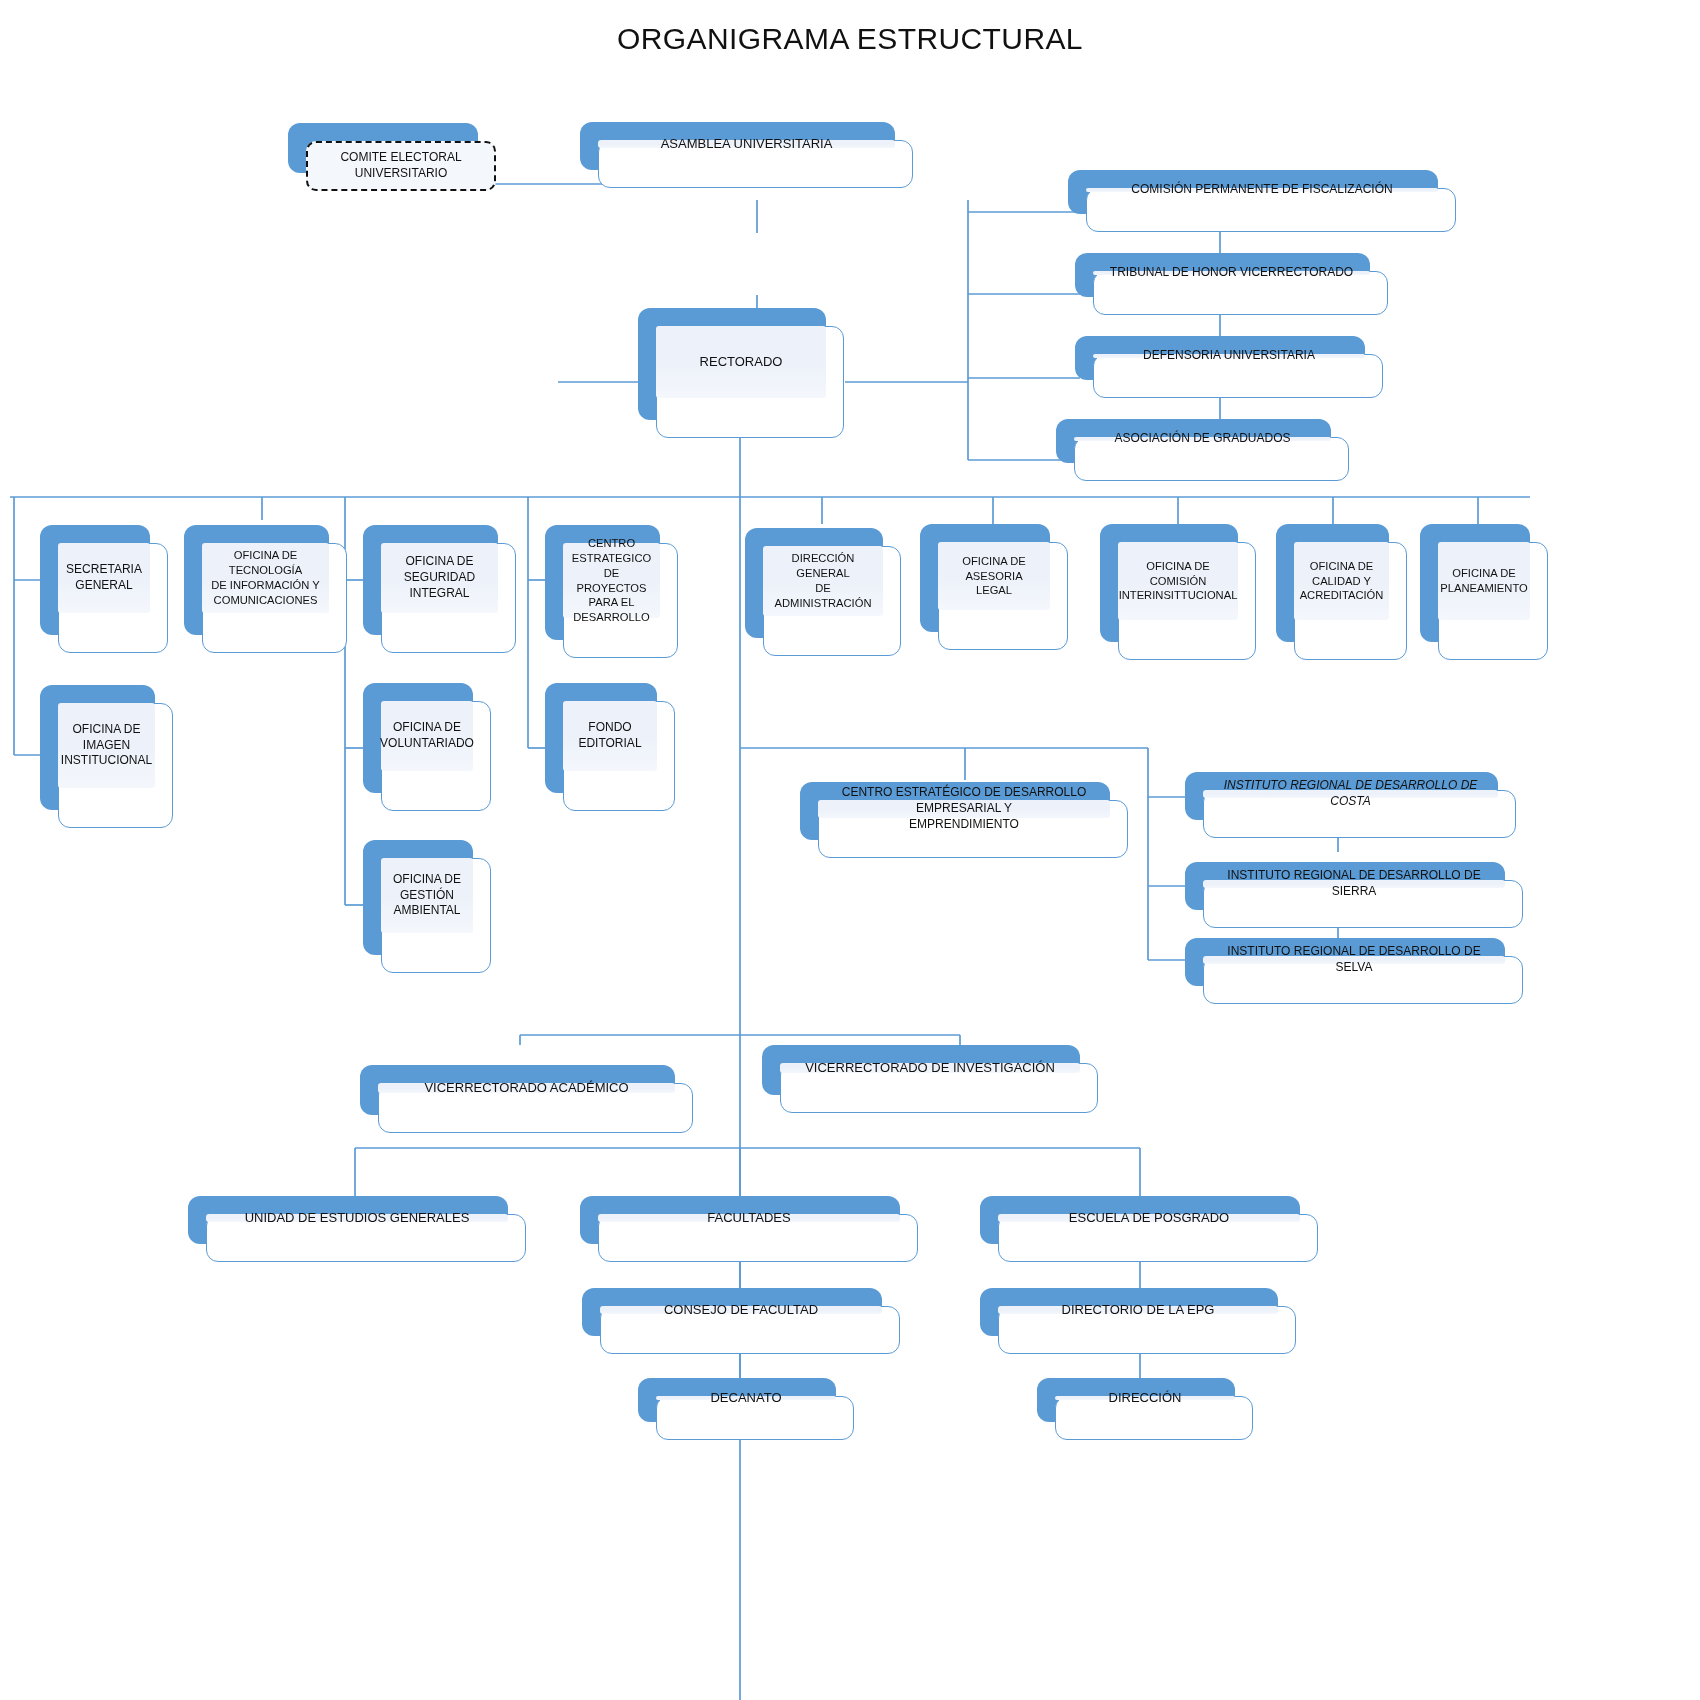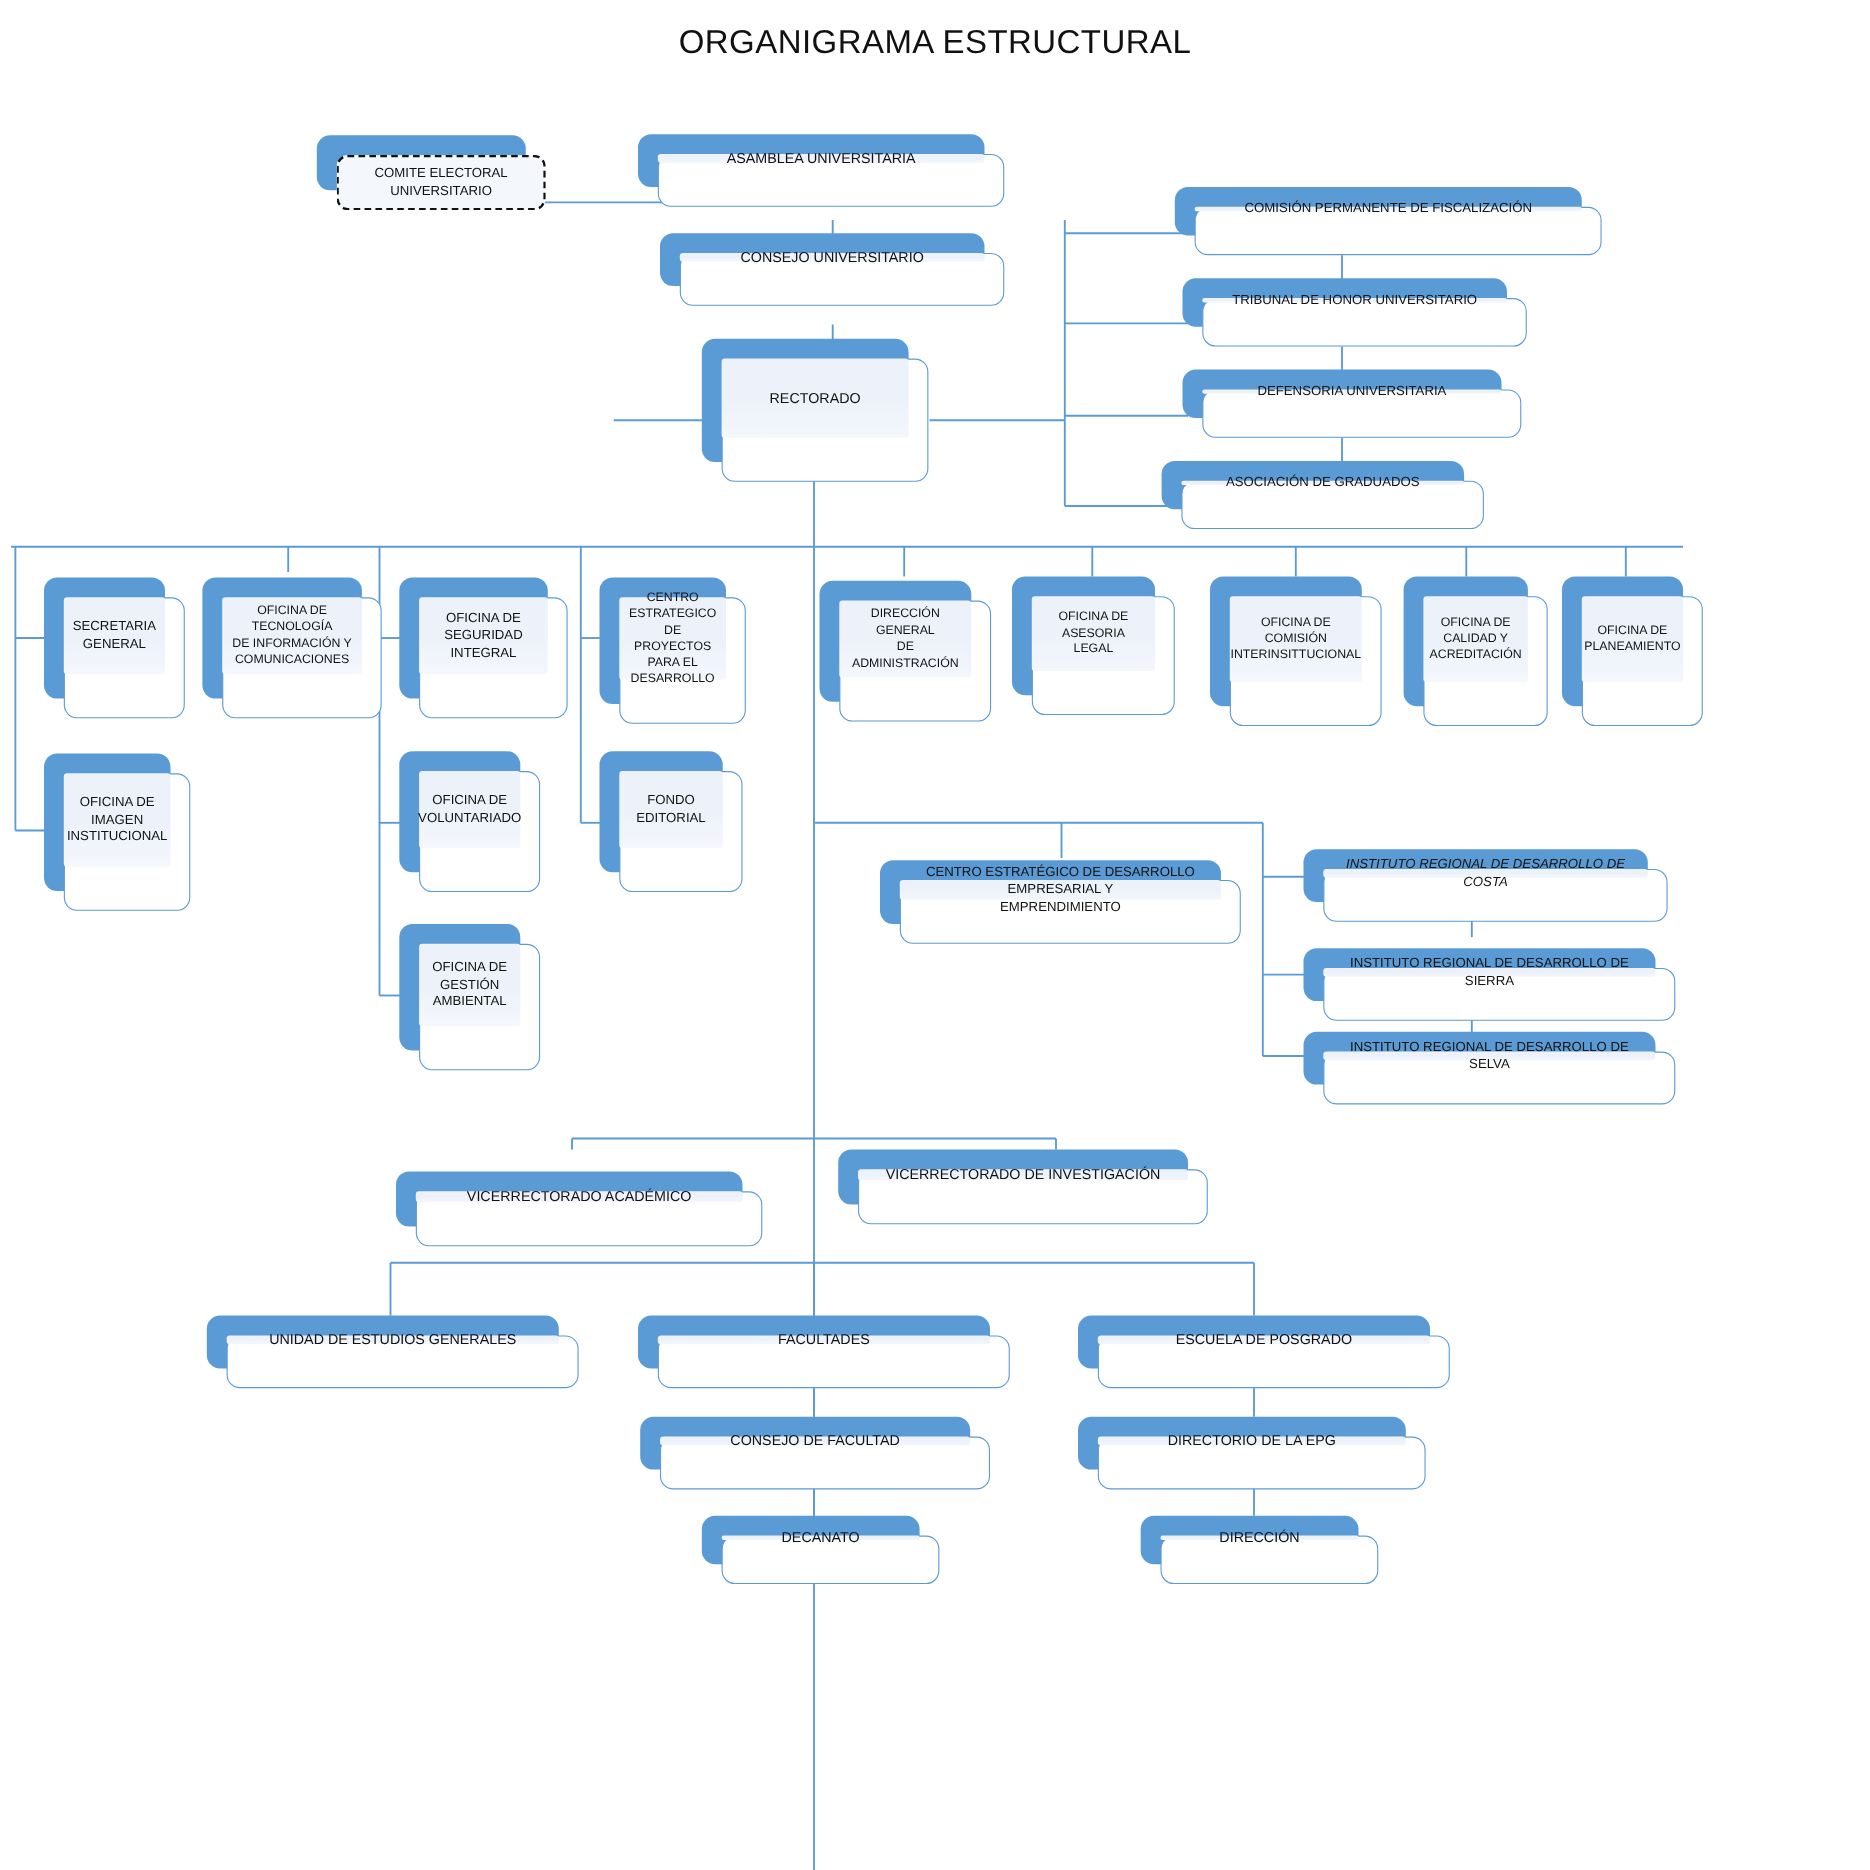--- a/index.html
+++ b/index.html
@@ -143,27 +143,20 @@
   </div>
 
   <div class="node t13" style="left:580px;top:122px;width:315px;height:48px;">
     <div class="shadow"></div>
     <div class="card"></div>
     <div class="inner">
       <span class="label">ASAMBLEA UNIVERSITARIA</span>
     </div>
   </div>
 
-  <div class="node t13" style="left:600px;top:212px;width:295px;height:48px;">
-    <div class="shadow"></div>
-    <div class="card"></div>
-    <div class="inner">
-      <span class="label">CONSEJO UNIVERSITARIO</span>
-    </div>
-  </div>
 
   <div class="node t13" style="left:638px;top:308px;width:188px;height:112px;">
     <div class="shadow"></div>
     <div class="card"></div>
     <div class="inner">
       <span class="label">RECTORADO</span>
     </div>
   </div>
 
 
@@ -172,21 +165,21 @@
     <div class="card"></div>
     <div class="inner">
       <span class="label">COMISIÓN PERMANENTE DE FISCALIZACIÓN</span>
     </div>
   </div>
 
   <div class="node t12" style="left:1075px;top:253px;width:295px;height:44px;">
     <div class="shadow"></div>
     <div class="card"></div>
     <div class="inner">
-      <span class="label">TRIBUNAL DE HONOR UNIVERSITARIO</span>
+      <span class="label">TRIBUNAL DE HONOR VICERRECTORADO</span>
     </div>
   </div>
 
   <div class="node t12" style="left:1075px;top:336px;width:290px;height:44px;">
     <div class="shadow"></div>
     <div class="card"></div>
     <div class="inner">
       <span class="label">DEFENSORIA UNIVERSITARIA</span>
     </div>
   </div>

